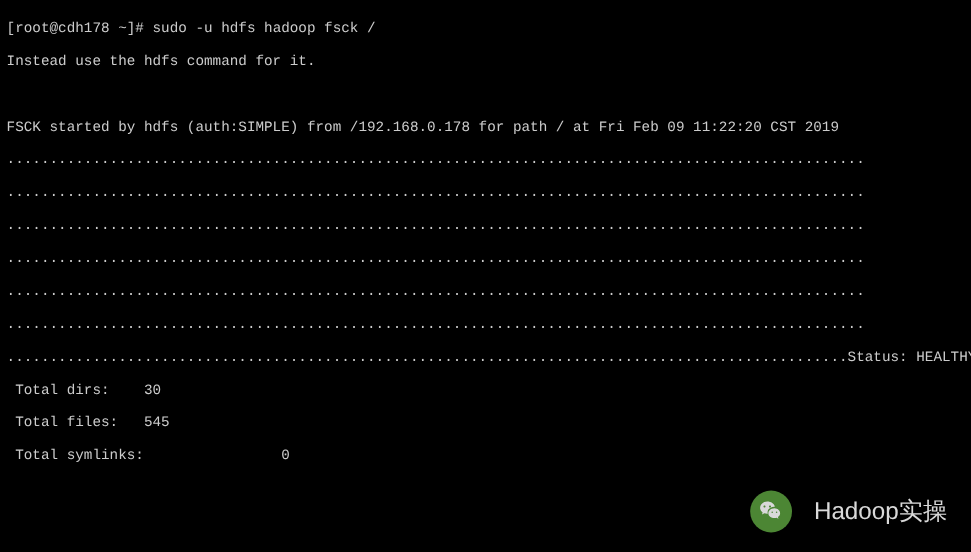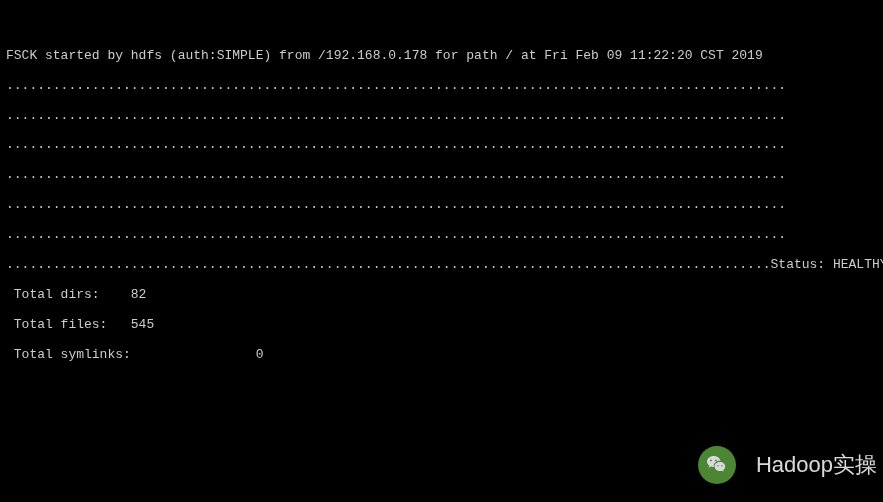--- a/index.html
+++ b/index.html
@@ -21,21 +21,21 @@
     }
     .terminal {
       white-space: pre;
     }
     .prompt {
       color: #ccc;
     }
     .watermark {
       position: absolute;
       bottom: 18px;
-      right: 6px;
+      right: 22px;
       display: flex;
       align-items: center;
       gap: 20px;
       opacity: 0.85;
     }
     .watermark-icon {
       width: 38px;
       height: 38px;
       background: #5a9e3e;
       border-radius: 50%;
@@ -55,30 +55,32 @@
       font-weight: 500;
     }
     .line {
       display: block;
     }
   </style>
 </head>
 <body>
 
 <div class="terminal">
+<span class="line"><span class="prompt">[root@cdh178 ~]# </span><span>sudo -u hdfs hadoop fsck /</span></span>
+<span class="line">Instead use the hdfs command for it.</span>
 <span class="line"> </span>
 <span class="line">FSCK started by hdfs (auth:SIMPLE) from /192.168.0.178 for path / at Fri Feb 09 11:22:20 CST 2019</span>
 <span class="line">....................................................................................................</span>
 <span class="line">....................................................................................................</span>
 <span class="line">....................................................................................................</span>
 <span class="line">....................................................................................................</span>
 <span class="line">....................................................................................................</span>
 <span class="line">....................................................................................................</span>
 <span class="line">..................................................................................................Status: HEALTHY</span>
-<span class="line"> Total dirs:    82</span>
+<span class="line"> Total dirs:    30</span>
 <span class="line"> Total files:   545</span>
 <span class="line"> Total symlinks:                0</span>
 
 
 
 
 
 
 
 

